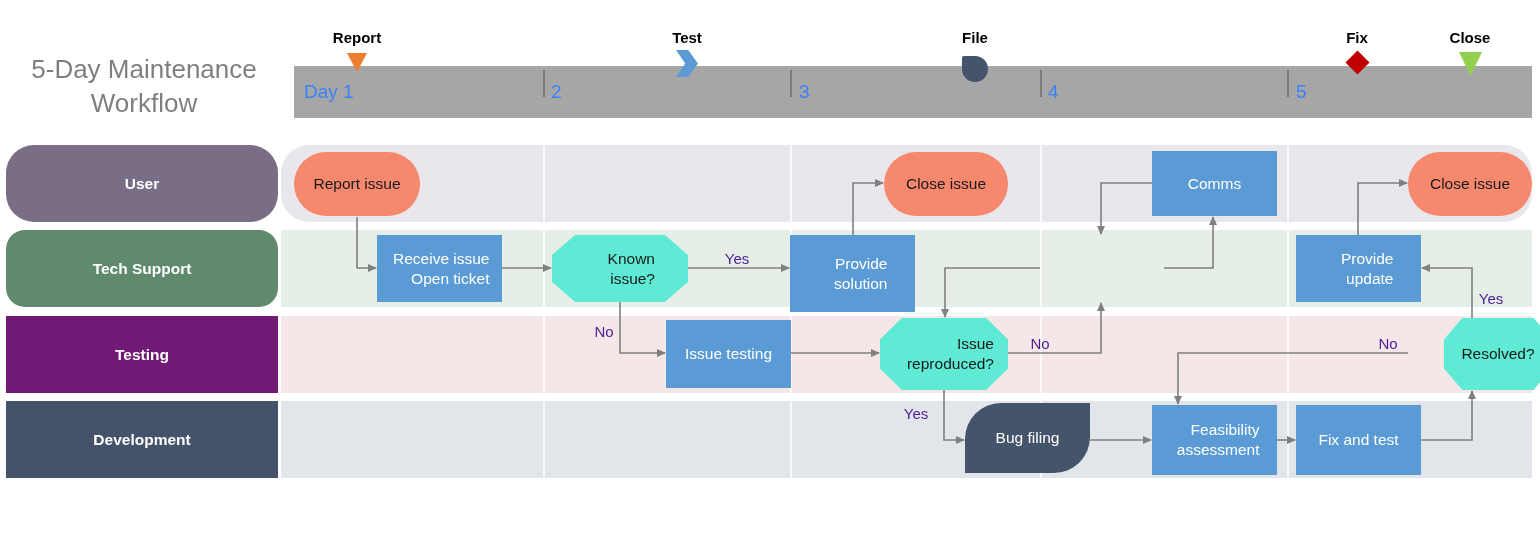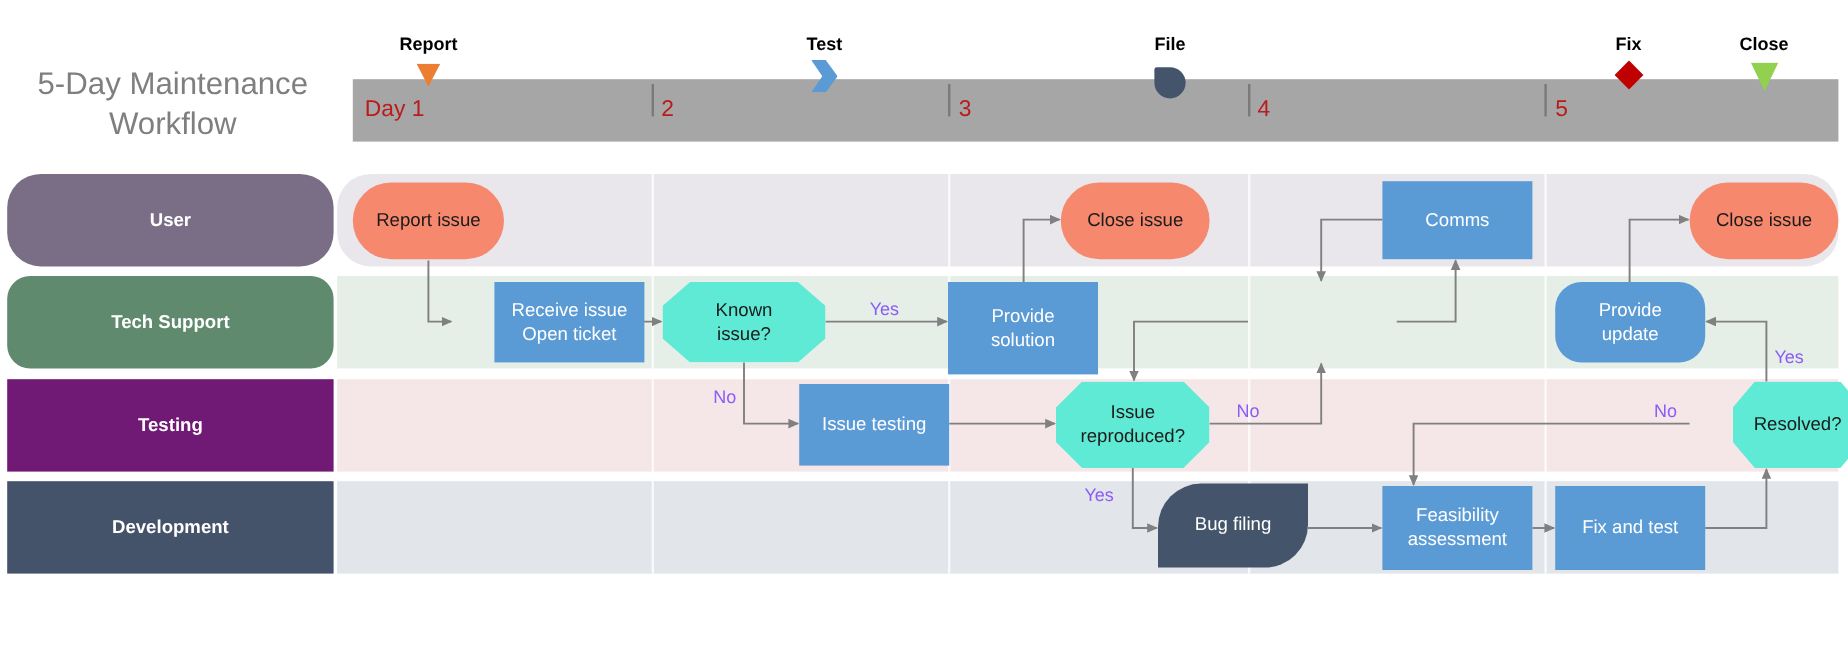--- a/index.html
+++ b/index.html
@@ -3,21 +3,21 @@
 <meta charset="utf-8">
 <style>
   html,body{margin:0;padding:0;background:#ffffff;}
   body{width:1540px;height:540px;font-family:"Liberation Sans",sans-serif;}
   .canvas{position:relative;width:1540px;height:540px;background:#ffffff;overflow:hidden;}
 
   
   .title{position:absolute;left:8px;top:52px;width:272px;text-align:center;
          font-size:26px;color:#7F7F7F;line-height:1.32;}
   .timeline-bar{position:absolute;left:294px;top:66px;width:1238px;height:52px;background:#A6A6A6;}
-  .day-label{position:absolute;top:81px;font-size:19px;color:#b91c1c;z-index:2;}
+  .day-label{position:absolute;top:81px;font-size:19px;color:#3b82f6;z-index:2;}
   .day-1{left:304px;} .day-2{left:551px;} .day-3{left:799px;} .day-4{left:1048px;} .day-5{left:1296px;}
   .bar-tick{position:absolute;top:70px;width:2px;height:27px;background:#7A7A7A;z-index:2;}
   .tick-2{left:543px;} .tick-3{left:790px;} .tick-4{left:1040px;} .tick-5{left:1287px;}
 
   .milestone-label{position:absolute;top:29px;transform:translateX(-50%);
                    font-size:15px;font-weight:bold;color:#000;white-space:nowrap;z-index:3;}
   .ms-icon{position:absolute;z-index:3;}
   .ms-report{left:347px;top:53px;width:20px;height:19px;background:#ED7D31;
              clip-path:polygon(0 0,100% 0,50% 100%);}
   .ms-test{left:676px;top:50px;width:22px;height:27px;background:#5B9BD5;
@@ -36,47 +36,47 @@
   .lane-user-label{background:#796E85;} .lane-user-bg{background:#E9E7EC;}
   .lane-tech-label{background:#5F8A6E;border-radius:19px;} .lane-tech-bg{background:#E6EEE8;}
   .lane-test-label{background:#701a75;} .lane-test-bg{background:#F5E7E8;}
   .lane-dev-label{background:#44536A;}  .lane-dev-bg{background:#E2E5E9;}
   .day-line{position:absolute;top:145px;height:333px;width:2px;background:rgba(255,255,255,0.75);z-index:1;}
 
   
   .edges{position:absolute;left:0;top:0;z-index:2;pointer-events:none;}
 
   
-  .node{position:absolute;display:flex;align-items:center;justify-content:center;text-align:center;
+  .node{position:absolute;display:flex;align-items:center;justify-content:center;text-align:right;
         font-size:15.5px;line-height:1.28;z-index:3;}
   .process{background:#5B9BD5;color:#fff;}
   .start-end{background:#F6886E;color:#1a1a1a;border-radius:33px;}
   .decision{background:#5eead4;color:#1a1a1a;
             clip-path:polygon(17% 0,83% 0,100% 30%,100% 70%,83% 100%,17% 100%,0 70%,0 30%);}
   .dark-card{background:#44546A;color:#fff;border-radius:36px 0 36px 0;}
   .n-report-issue{left:294px;top:152px;width:126px;height:64px;}
   .n-close-issue-1{left:884px;top:152px;width:124px;height:64px;}
   .n-comms{left:1152px;top:151px;width:125px;height:65px;}
   .n-close-issue-2{left:1408px;top:152px;width:124px;height:64px;}
-  .n-receive-issue{left:377px;top:235px;width:125px;height:67px;margin-left:35px;}
+  .n-receive-issue{left:377px;top:235px;width:125px;height:67px;}
   .n-known-issue{left:552px;top:235px;width:136px;height:67px;}
   .n-provide-solution{left:790px;top:235px;width:125px;height:77px;}
   .n-request-more-info{left:1040px;top:235px;width:124px;height:67px;}
-  .n-provide-update{left:1296px;top:235px;width:125px;height:67px;border-radius:22px;}
+  .n-provide-update{left:1296px;top:235px;width:125px;height:67px;}
   .n-issue-testing{left:666px;top:320px;width:125px;height:68px;}
   .n-issue-reproduced{left:880px;top:318px;width:128px;height:72px;}
   .n-resolved{left:1408px;top:318px;width:108px;height:72px;margin-left:36px;}
   .n-bug-filing{left:965px;top:403px;width:125px;height:70px;}
   .n-feasibility{left:1152px;top:405px;width:125px;height:70px;}
   .n-fix-and-test{left:1296px;top:405px;width:125px;height:70px;}
   .tw70{display:inline-block;width:70px;} .tw80{display:inline-block;width:80px;}
   .tw90{display:inline-block;width:90px;} .tw100{display:inline-block;width:100px;}
 
   
-  .edge-label{position:absolute;transform:translate(-50%,-50%);font-size:15px;color:#8b5cf6;z-index:4;}
+  .edge-label{position:absolute;transform:translate(-50%,-50%);font-size:15px;color:#4c1d95;z-index:4;}
   .el-yes-known{left:737px;top:258px;} .el-no-known{left:604px;top:331px;}
   .el-no-reproduced{left:1040px;top:343px;} .el-yes-reproduced{left:916px;top:413px;}
   .el-no-resolved{left:1388px;top:343px;} .el-yes-resolved{left:1491px;top:298px;}
 </style>
 </head>
 <body>
 
 <div class="canvas">
 
   <div class="title">

